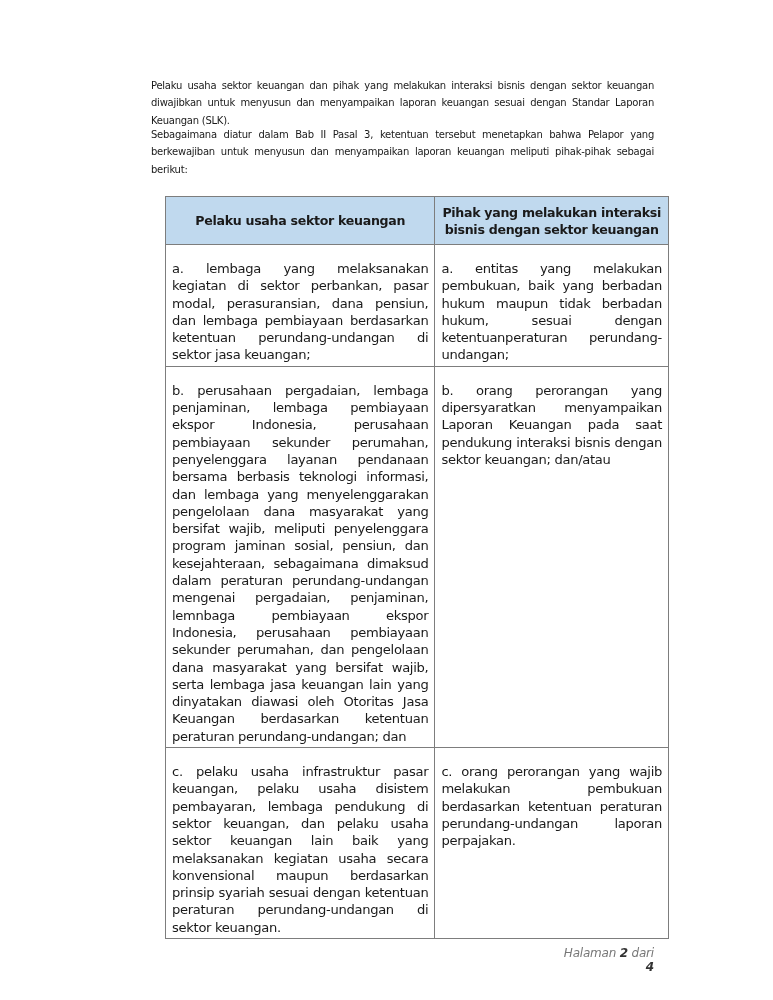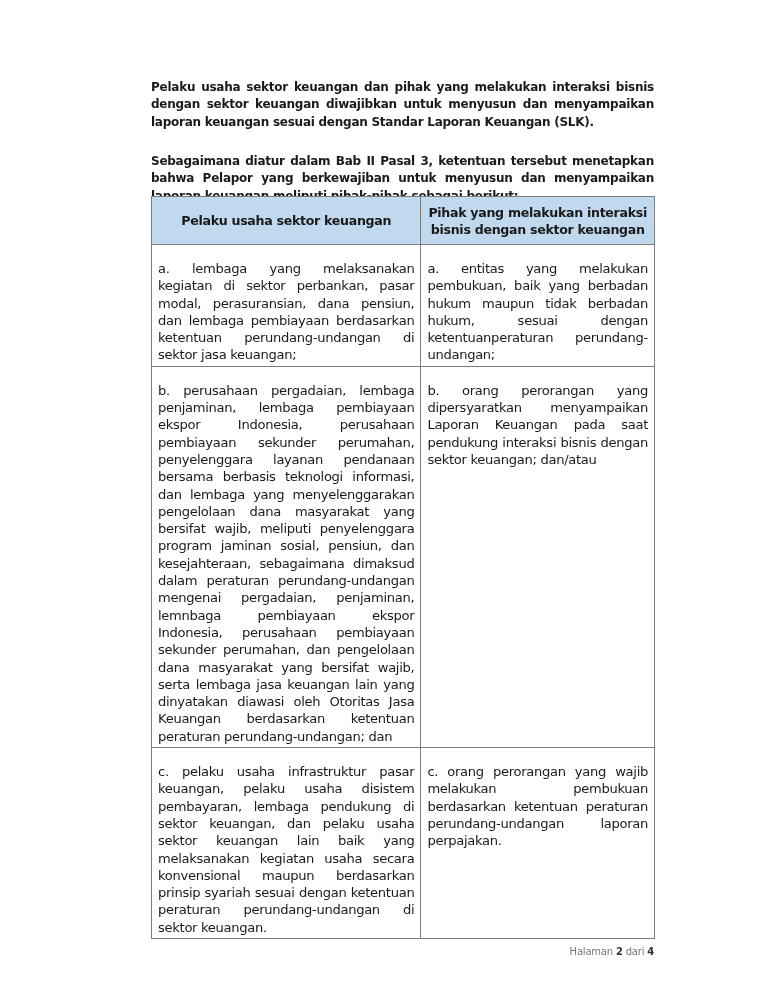--- a/index.html
+++ b/index.html
@@ -1,34 +1,34 @@
 <!DOCTYPE html>
 <html><head>
 <meta charset="utf-8">
 <style>
   html, body { margin:0; padding:0; background:#ffffff; }
   body { width:773px; height:1000px; position:relative; overflow:hidden;
          font-family: "DejaVu Sans", sans-serif; color:#1a1a1a; }
-  .para { position:absolute; left:151px; width:503px; font-size:12px; line-height:17.3px;
-          text-align:justify; text-align-last:left; letter-spacing:-0.25px;font-weight:bold; }
+  .para { position:absolute; left:151px; width:503px; font-size:10px; line-height:17.3px;
+          text-align:justify; text-align-last:left; letter-spacing:-0.25px; }
   #p1 { top:67px; }
-  #p2 { top:141px; }
-  table.tbl { position:absolute; left:151px; top:196px; width:504px; border-collapse:collapse;
+  #p2 { top:116px; }
+  table.tbl { position:absolute; left:165px; top:196px; width:504px; border-collapse:collapse;
               font-size:13.1px; line-height:17.3px; letter-spacing:-0.3px; }
   .tbl th, .tbl td { border:1.3px solid #7d7d7d; vertical-align:top; }
   .tbl th { background:#c0d9ee; font-weight:bold; height:47px; padding:0 6px;
             vertical-align:middle; text-align:center; font-size:12.6px; line-height:17px; }
   .tbl td { padding:15px 6px 2px 6px; text-align:justify; text-align-last:left; }
   .tbl col.c1 { width:270px; }
   .tbl col.c2 { width:234px; }
   #row-a td { height:101px; }
   #row-b td { height:363px;margin-left:34px; }
   #row-c td { height:153px; }
   .footer { position:absolute; left:560px; top:946px; width:94px; text-align:right;
-            font-size:10px; color:#777; letter-spacing:-0.2px; }
+            font-size:12px; color:#777; letter-spacing:-0.2px;font-style:italic; }
   .footer b { color:#333; }
 </style>
 </head>
 <body>
 
 <p class="para" id="p1">Pelaku usaha sektor keuangan dan pihak yang melakukan interaksi bisnis dengan sektor keuangan diwajibkan untuk menyusun dan menyampaikan laporan keuangan sesuai dengan Standar Laporan Keuangan (SLK).</p>
 <p class="para" id="p2">Sebagaimana diatur dalam Bab II Pasal 3, ketentuan tersebut menetapkan bahwa Pelapor yang berkewajiban untuk menyusun dan menyampaikan laporan keuangan meliputi pihak-pihak sebagai berikut:</p>
 
 <table class="tbl">
   <colgroup>

